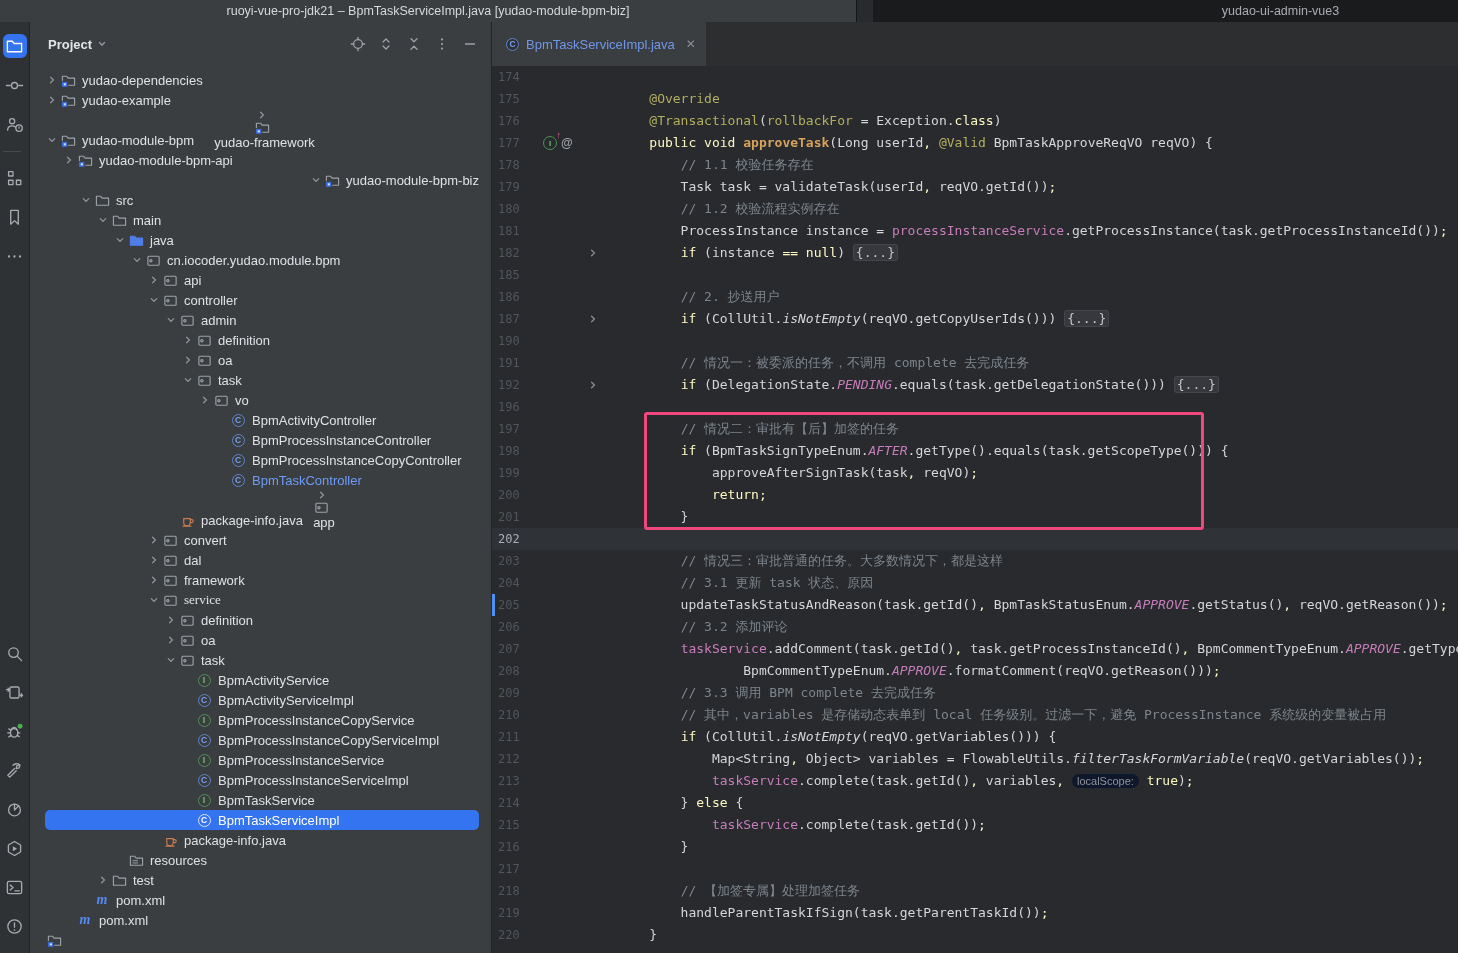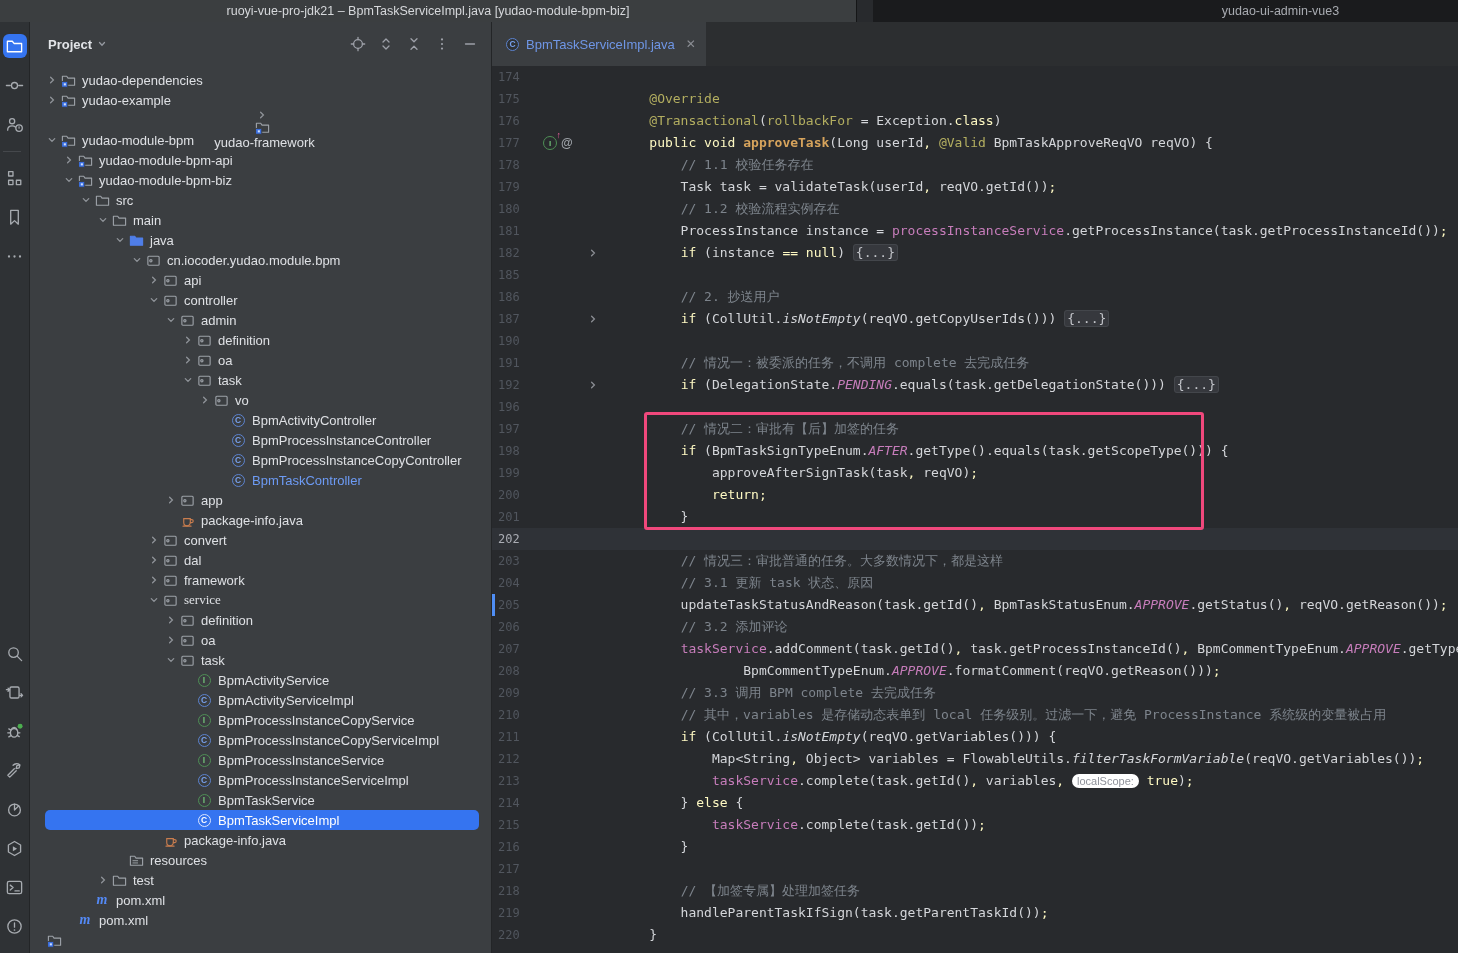--- a/index.html
+++ b/index.html
@@ -58,21 +58,21 @@
   .gmark.on{background:#4f8ef5;}
   .gnum{width:36px;flex:none;text-align:left;color:#51565e;font-size:12px;}
   .caret .gnum{color:#aaadb4;}
   .gico{width:50px;flex:none;padding-left:9px;display:flex;align-items:center;gap:4px;box-sizing:border-box;}
   .gfold{width:18px;flex:none;color:#8b8e94;display:flex;align-items:center;justify-content:center;}
   .ctext{flex:1;min-width:0;overflow:hidden;}
   .tk-p{color:#d4d6da;} .tk-k{color:#fef9c3;} .tk-a{color:#b3ae60;}
   .tk-m{color:#d6a35c;font-weight:600;margin-top:33px;} .tk-c{color:#7d848c;}
   .tk-f{color:#c77dbb;} .tk-s{color:#c77dbb;font-style:italic;} .tk-i{color:#d4d6da;font-style:italic;}
   .tk-F{background:#36383d;border:1px solid #43464b;border-radius:3px;padding:0 2px;color:#c3c5ca;}
-  .tk-I{background:#ffffff;border-radius:7px;padding:1px 5px;color:#8f929a;
+  .tk-I{background:#0f172a;border-radius:7px;padding:1px 5px;color:#8f929a;
         font:11px "Liberation Sans",sans-serif;}
   .g-impl{position:relative;width:12px;height:12px;flex:none;border:1.2px solid #4e8f55;border-radius:50%;
           color:#6fbf76;font:700 8px "Liberation Sans",sans-serif;display:inline-flex;align-items:center;justify-content:center;}
   .g-impl b{position:absolute;top:-7px;right:-5px;color:#e85d9b;font-size:9px;font-weight:700;}
   .g-ann{color:#9da2a8;font:600 12px "Liberation Sans",sans-serif;}
   .ann-box{position:absolute;left:152px;top:346px;width:554px;height:112px;
            border:3px solid #f0487c;border-radius:3px;pointer-events:none;z-index:5;}
 </style>
 </head>
 <body>
@@ -291,21 +291,21 @@
             </span>
             <span class="ticon">
               <svg width="15" height="15" viewBox="0 0 16 16" fill="none" stroke="#9da2a8" stroke-width="1.2" stroke-linecap="round" stroke-linejoin="round">
                 <path d="M1.5 3.5h4.6l1.4 1.9h7V13h-13z"></path>
                 <rect x="1" y="9" width="6.2" height="6.2" fill="#3b6fe0" stroke="#3b3e41" stroke-width="1"></rect>
                 <rect x="3" y="11" width="2.2" height="2.2" fill="#cfe0ff" stroke="none"></rect>
               </svg>
             </span>
             <span class="tlabel">yudao-module-bpm-api</span>
           </div>
-          <div class="trow" style="padding-left: 17px;">
+          <div class="trow" style="padding-left: 17px; justify-content: flex-end;">
             <span class="chev">
               <svg width="10" height="10" viewBox="0 0 10 10">
                 <path d="M2.3 3.6L5 6.4l2.7-2.8" stroke="#8f9399" fill="none" stroke-width="1.3" stroke-linecap="round"></path>
               </svg>
             </span>
             <span class="ticon">
               <svg width="15" height="15" viewBox="0 0 16 16" fill="none" stroke="#9da2a8" stroke-width="1.2" stroke-linecap="round" stroke-linejoin="round">
                 <path d="M1.5 3.5h4.6l1.4 1.9h7V13h-13z"></path>
                 <rect x="1" y="9" width="6.2" height="6.2" fill="#3b6fe0" stroke="#3b3e41" stroke-width="1"></rect>
                 <rect x="3" y="11" width="2.2" height="2.2" fill="#cfe0ff" stroke="none"></rect>
@@ -485,21 +485,21 @@
             </span>
             <span class="tlabel">BpmProcessInstanceCopyController</span>
           </div>
           <div class="trow" style="padding-left: 170px;">
             <span class="chev"></span>
             <span class="ticon">
               <span class="bdg" style="border-color:#5c83cf;color:#77a0ec;">C</span>
             </span>
             <span class="tlabel accent">BpmTaskController</span>
           </div>
-          <div class="trow" style="padding-left: 119px;">
+          <div class="trow" style="padding-left: 119px; flex-direction: column;">
             <span class="chev c">
               <svg width="10" height="10" viewBox="0 0 10 10">
                 <path d="M2.3 3.6L5 6.4l2.7-2.8" stroke="#8f9399" fill="none" stroke-width="1.3" stroke-linecap="round"></path>
               </svg>
             </span>
             <span class="ticon">
               <svg width="15" height="15" viewBox="0 0 16 16" fill="none" stroke="#9da2a8" stroke-width="1.2" stroke-linecap="round" stroke-linejoin="round">
                 <rect x="2" y="3.5" width="12" height="9.5" rx="1"></rect>
                 <circle cx="5.2" cy="8.2" r="1.2"></circle>
               </svg>

